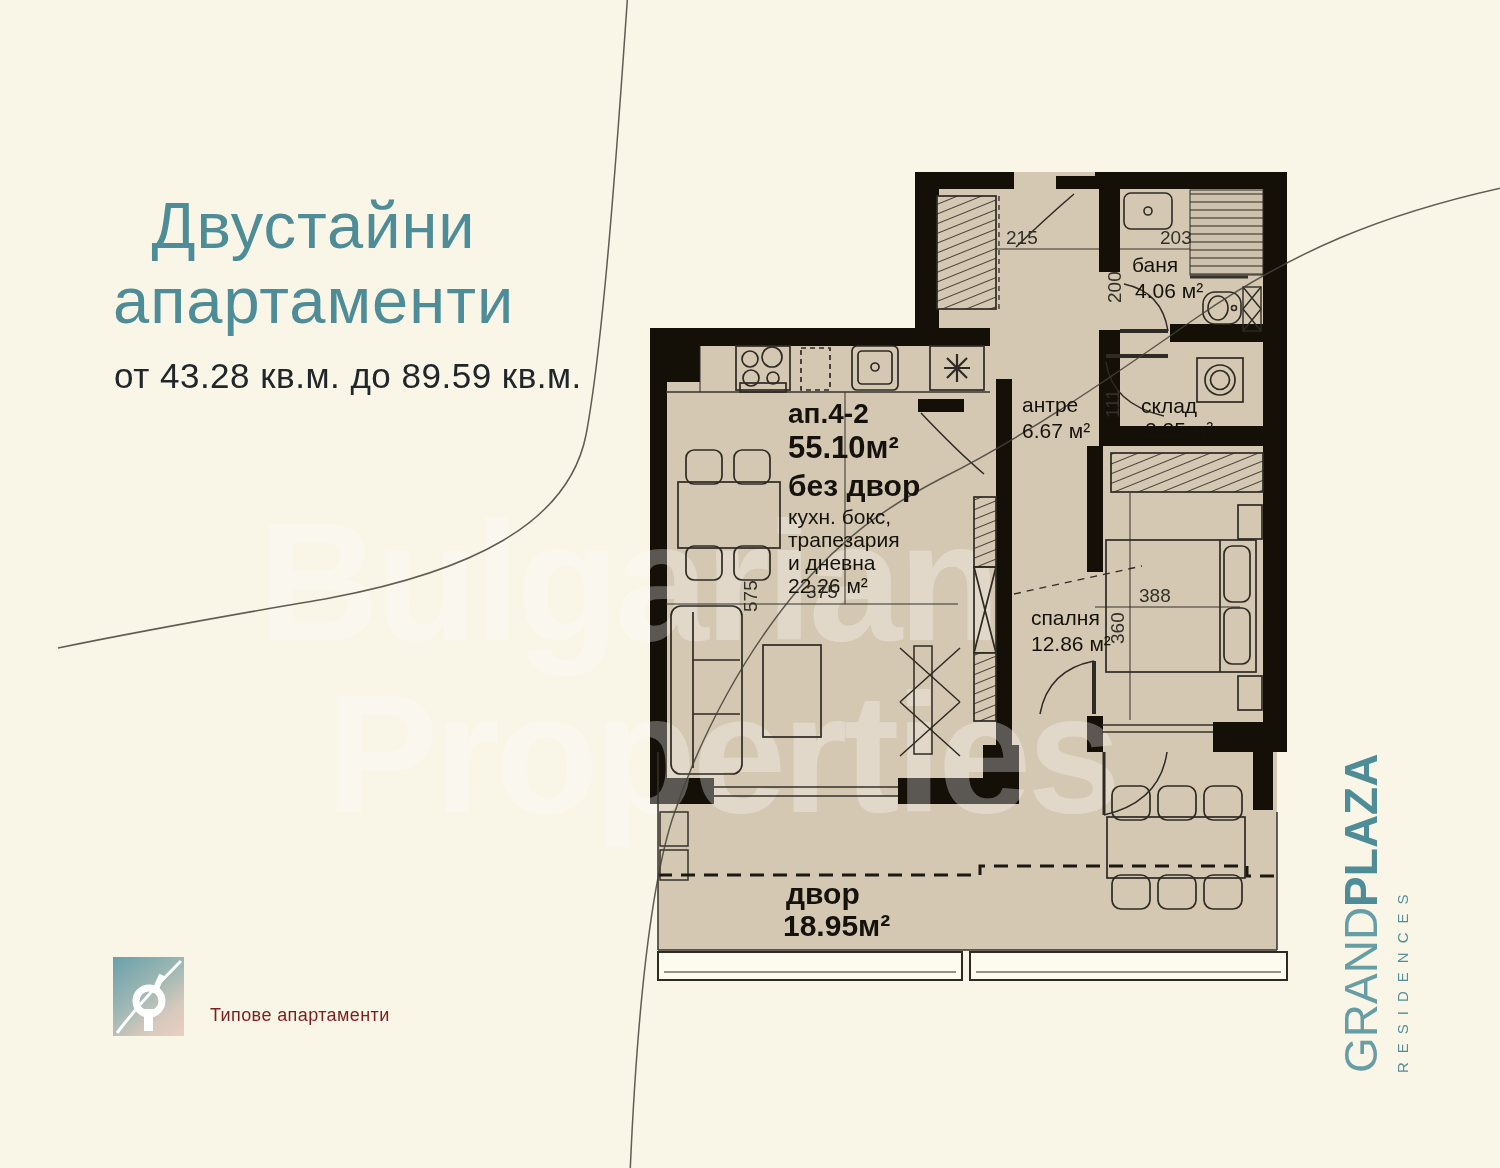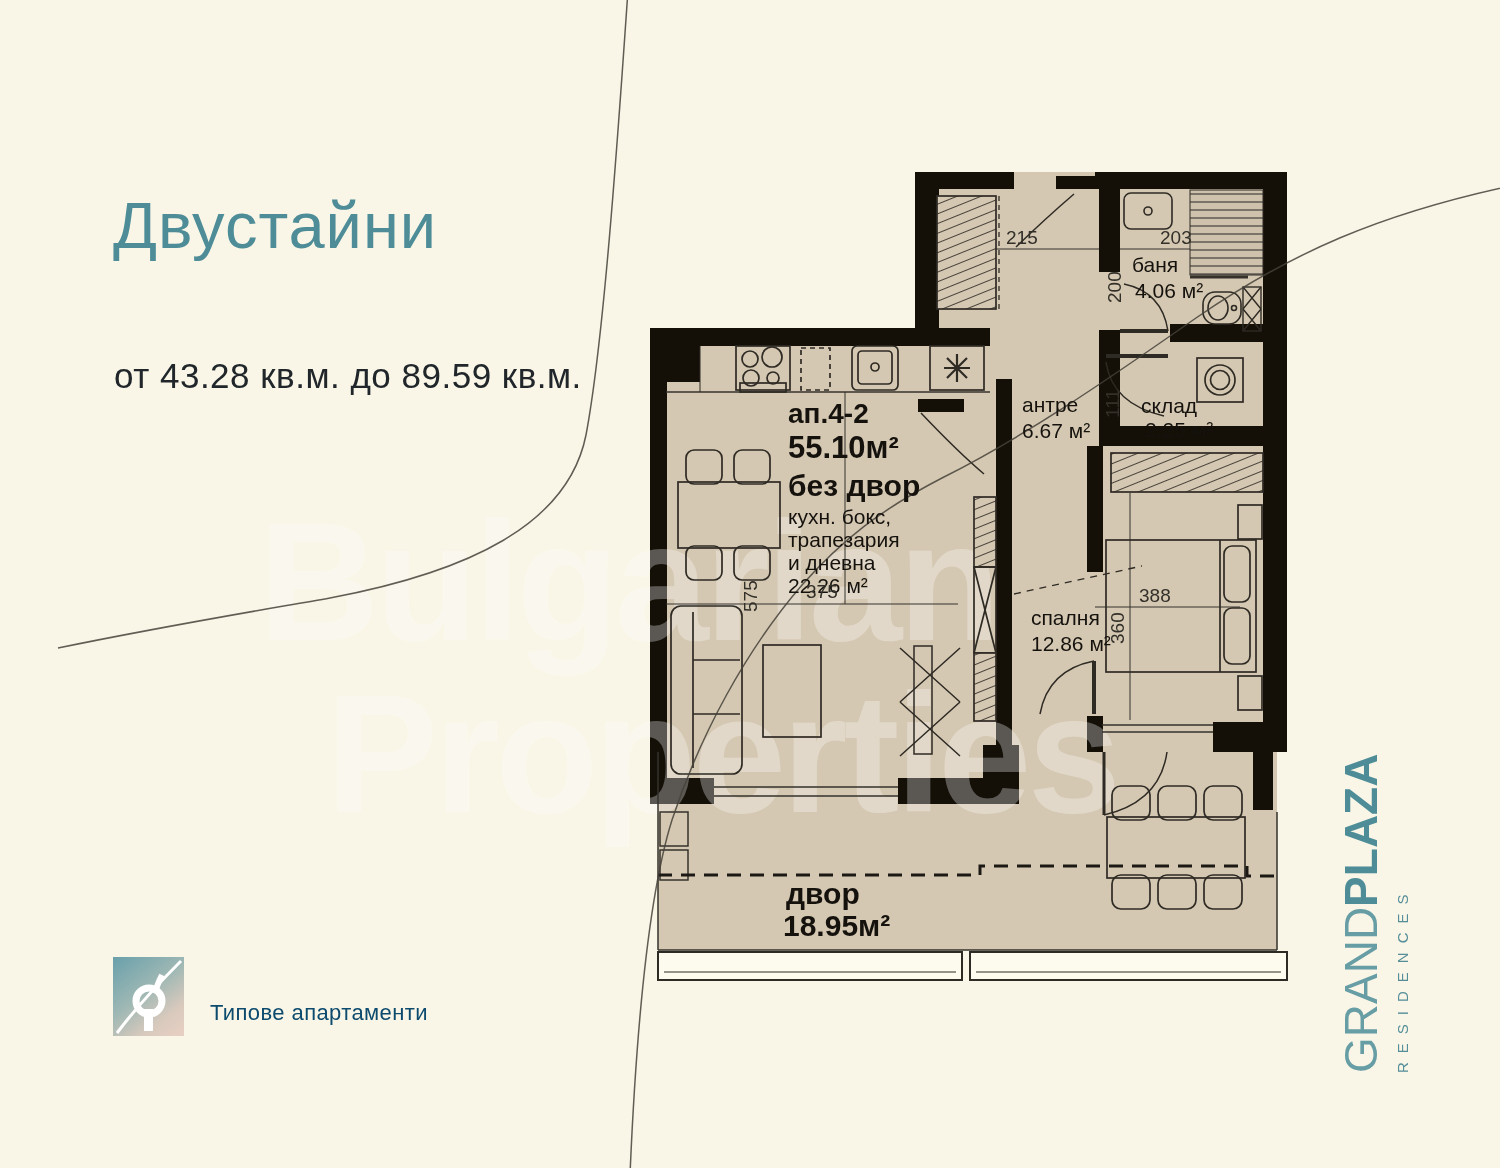--- a/index.html
+++ b/index.html
@@ -12,21 +12,21 @@
         color:#20262a;letter-spacing:.5px;text-align:right;}
   .brand{position:absolute;left:1338px;top:733px;height:340px;display:flex;flex-direction:row;gap:10px;}
   .brand .vert{writing-mode:vertical-rl;transform:rotate(180deg);color:#4e8d98;}
   .brand .main{font-size:46px;line-height:1;}
   .brand .main .light{font-weight:300;opacity:.85;}
   .brand .main .bold{font-weight:800;}
   .brand .sub{font-size:15px;letter-spacing:9px;font-weight:400;margin-top:14px;color:#558e99;}
   .footer{position:absolute;left:113px;top:957px;display:flex;align-items:flex-end;gap:26px;}
   .logo{width:71px;height:79px;position:relative;
         background:linear-gradient(142deg,#69a0ab 0%,#9fb8b4 45%,#d8c9bd 75%,#e9cfc3 100%);}
-  .caption{font-size:22px;color:#0c4a6e;padding-bottom:10px;letter-spacing:.4px;}
+  .caption{font-size:18px;color:#7f1d1d;padding-bottom:10px;letter-spacing:.4px;}
   text{font-family:"Liberation Sans", sans-serif;}
   .rm{font-size:21px;fill:#15120e;}
   .rmb{font-size:30px;font-weight:bold;fill:#15120e;}
   .apt1{font-size:28px;font-weight:bold;fill:#15120e;}
   .apt2{font-size:31px;font-weight:bold;fill:#15120e;}
   .dim{font-size:19px;fill:#33302a;}
   .wm{font-size:168px;font-weight:bold;fill:#ffffff;opacity:.30;letter-spacing:-4px;}
 </style>
 </head>
 <body>
@@ -260,20 +260,21 @@
       <text class="dim" x="1119" y="418" transform="rotate(-90 1119 418)">111</text>
       <text class="dim" x="757" y="612" transform="rotate(-90 757 612)">575</text>
       <text class="dim" x="806" y="598">375</text>
       <text class="dim" x="1139" y="602">388</text>
       <text class="dim" x="1124" y="644" transform="rotate(-90 1124 644)">360</text>
     </g>
   </svg>
 
   <div class="title-block">
     <div>Двустайни</div>
+    <div>апартаменти</div>
   </div>
   <div class="subtitle">от 43.28 кв.м. до 89.59 кв.м.</div>
 
   <div class="brand">
     <div class="vert main"><span class="light">GRAND</span><span class="bold">PLAZA</span></div>
     <div class="vert sub">RESIDENCES</div>
   </div>
 
   <div class="footer">
     <div class="logo">

